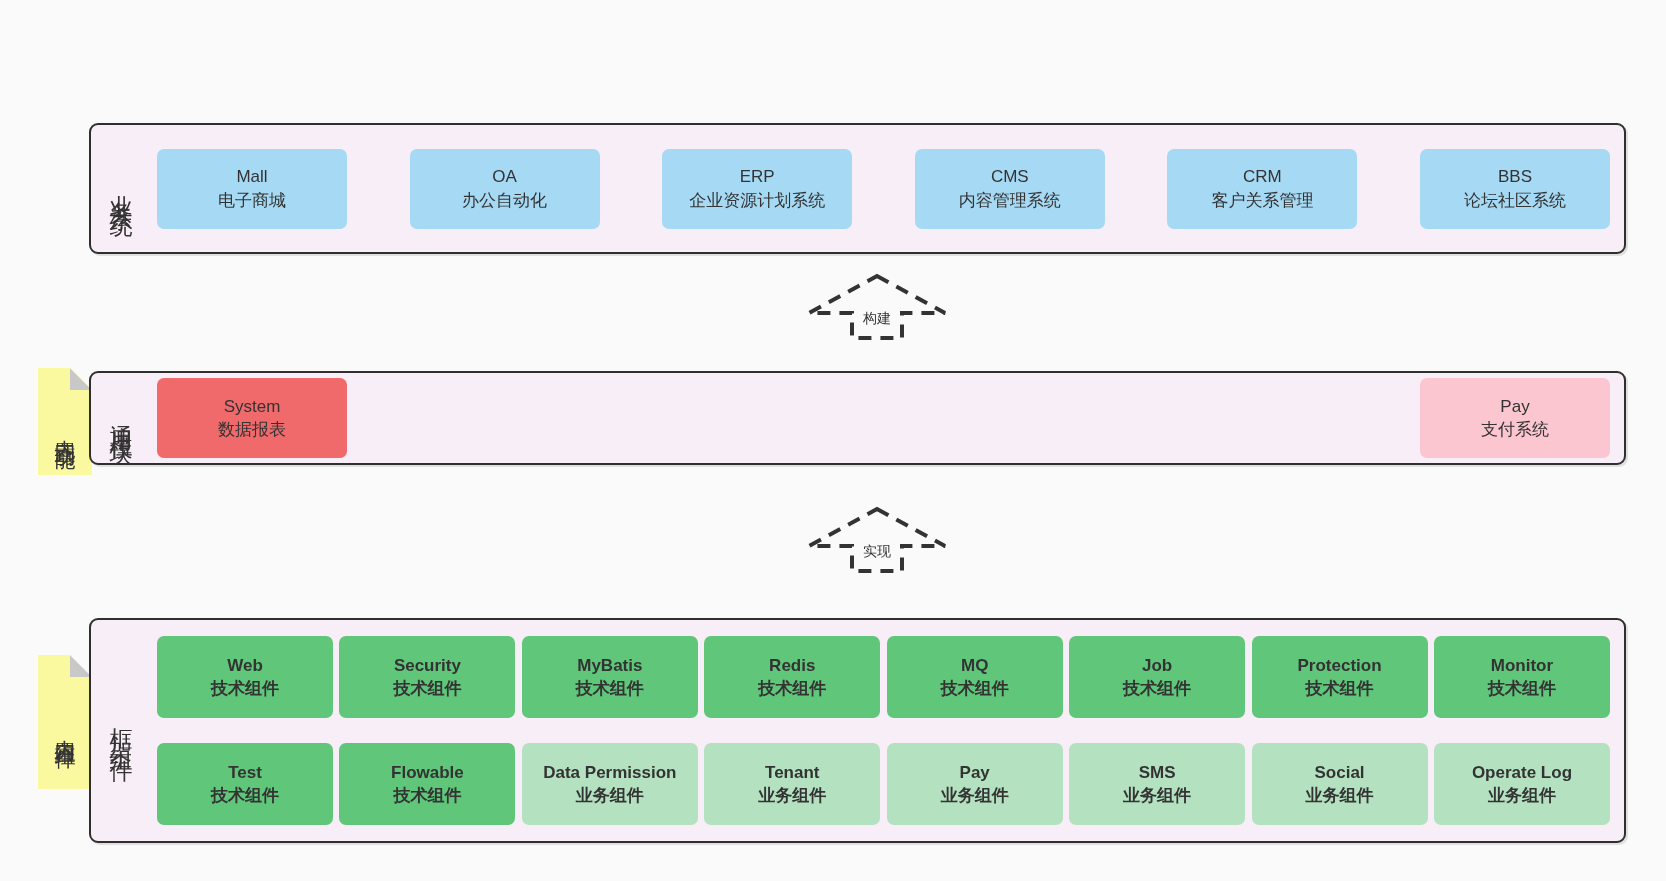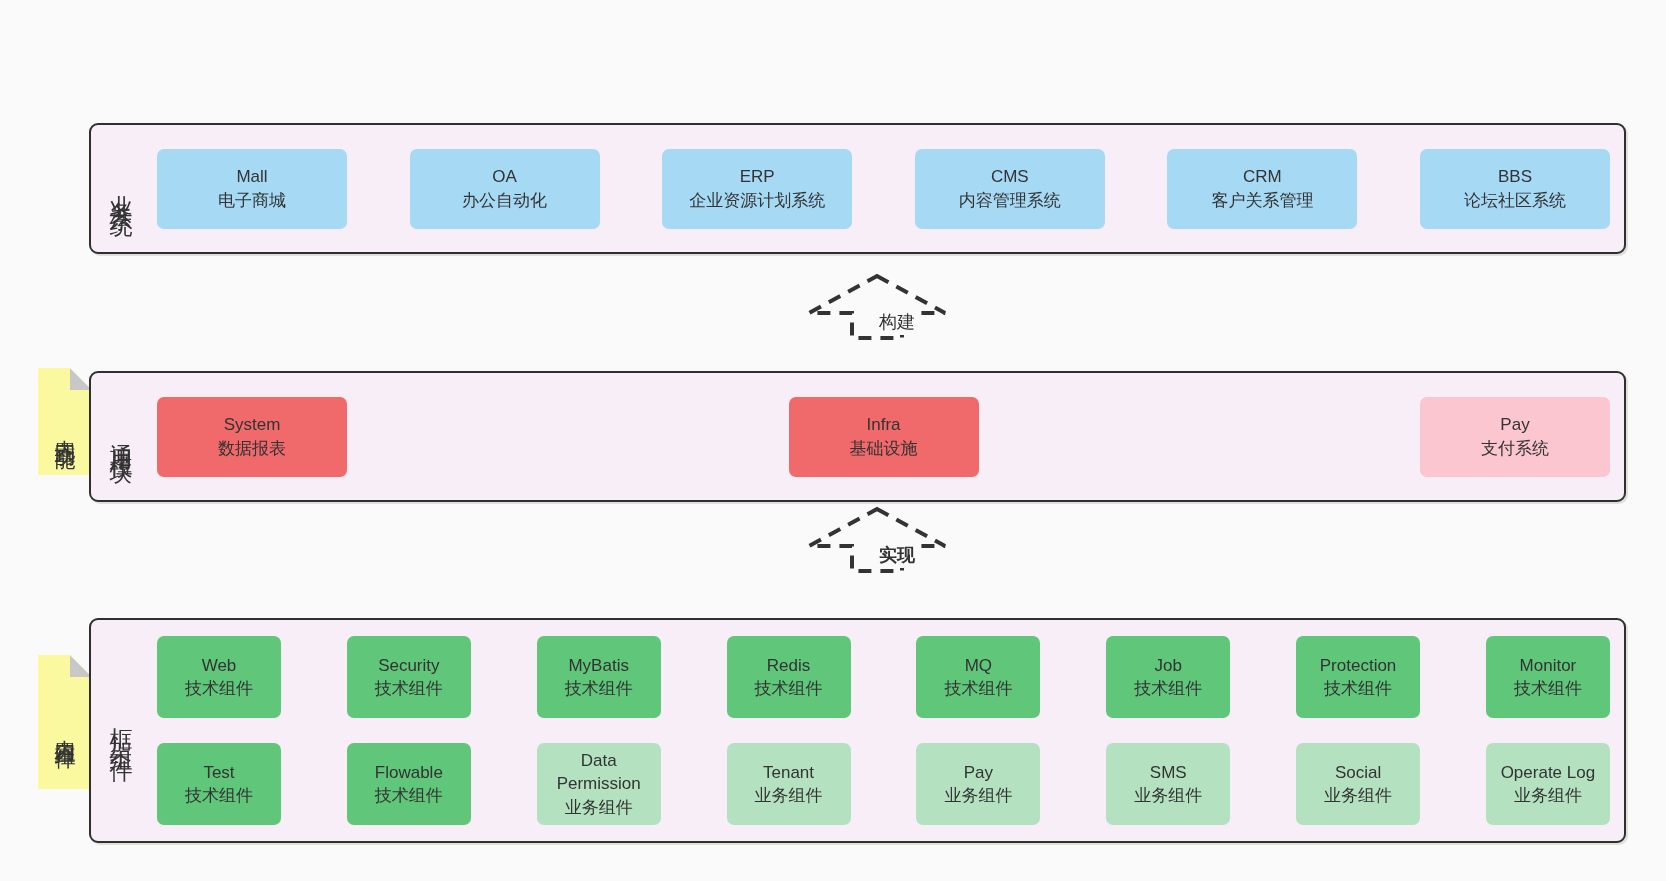--- a/index.html
+++ b/index.html
@@ -20,21 +20,21 @@
   .panel{
     position:absolute; left:89px; width:1537px;
     background:var(--panel_bg,#f8eef7);
     border:2px solid var(--panel_border,#2f2f2f);
     border-radius:9px;
     box-shadow:2px 2px 0 rgba(0,0,0,0.10);
     display:flex; align-items:center;
     z-index:1;
   }
   .panel-top{top:123px;height:131px;}
-  .panel-mid{top:371px;height:131px;}
+  .panel-mid{top:371px;height:94px;}
   .panel-bottom{top:618px;height:225px;}
 
   .vtext{
     writing-mode:vertical-rl; text-orientation:upright;
   }
   .vlabel{
     font-size:23px; letter-spacing:6px; color:var(--text,#333);
     margin-left:10px; width:42px; display:flex; align-items:center; justify-content:center;
     align-self:stretch;
   }
@@ -48,21 +48,21 @@
     flex:1; display:flex; flex-direction:column; gap:25px; margin:0 14px;
   }
   .grid .row{margin:0;}
 
   .box{
     width:190px; height:80px; border-radius:7px;
     display:flex; flex-direction:column; align-items:center; justify-content:center;
     text-align:center; font-size:17px; line-height:1.38; padding:2px 14px;
     color:var(--text,#333);
   }
-  .panel-bottom .box{width:124px; height:82px;}
+  .panel-bottom .box{width:176px; height:82px;font-weight:bold;}
   .box .t,.box .s{display:block;}
   .blue{background:var(--box_blue,#a6d9f4);}
   .red{background:var(--box_red,#f0696b);}
   .pink{background:var(--box_pink,#fbc6d0);}
   .green{background:var(--box_green,#5fc67a);}
   .lgreen{background:var(--box_light_green,#b4e2c1);}
 
   .tab{
     position:absolute; left:38px; width:54px;
     background:var(--tab_yellow,#faf9a0);
@@ -76,30 +76,30 @@
     position:absolute; top:0; right:0; width:22px; height:22px;
     background:var(--fold_gray,#c8c8c8);
     clip-path:polygon(0 0, 100% 100%, 0 100%);
   }
   .tab .vtext{font-size:21px; letter-spacing:3px; padding-top:14px; color:var(--text,#333);}
 
   .arrow{
     position:absolute; width:142px; height:68px; z-index:1;
   }
   .arrow-1{left:806px; top:273px;}
-  .arrow-2{left:806px; top:506px;font-weight:bold;}
+  .arrow-2{left:806px; top:506px;}
   .arrow svg{display:block; width:142px; height:68px;}
   .arrow polygon{
     fill:none; stroke:var(--arrow,#333);
     stroke-width:4; stroke-dasharray:13 9;
   }
   .arrow .plate{
     position:absolute; left:50%; transform:translateX(-50%); top:36px;
     background:var(--page_bg,#fafafa); padding:1px 5px;
-    font-size:18px; white-space:nowrap; color:var(--text,#333);margin-left:20px;
+    font-size:14px; white-space:nowrap; color:var(--text,#333);
   }
 </style>
 </head>
 <body>
 
 <div class="tab tab-mid">
   <span class="fold"></span>
   <span class="vtext">内置功能</span>
 </div>
 <div class="tab tab-bottom">
@@ -144,24 +144,20 @@
   <span class="plate">构建</span>
 </div>
 
 <div class="panel panel-mid">
   <div class="vlabel vtext">通用模块</div>
   <div class="row">
     <div class="box red">
       <span class="t">System</span>
       <span class="s">数据报表</span>
     </div>
-    <div class="box red">
-      <span class="t">Infra</span>
-      <span class="s">基础设施</span>
-    </div>
     <div class="box pink">
       <span class="t">Pay</span>
       <span class="s">支付系统</span>
     </div>
   </div>
 </div>
 
 <div class="arrow arrow-2">
   <svg viewBox="0 0 142 68">
     <polygon points="71,3 139,40 96,40 96,65 46,65 46,40 3,40"></polygon>

